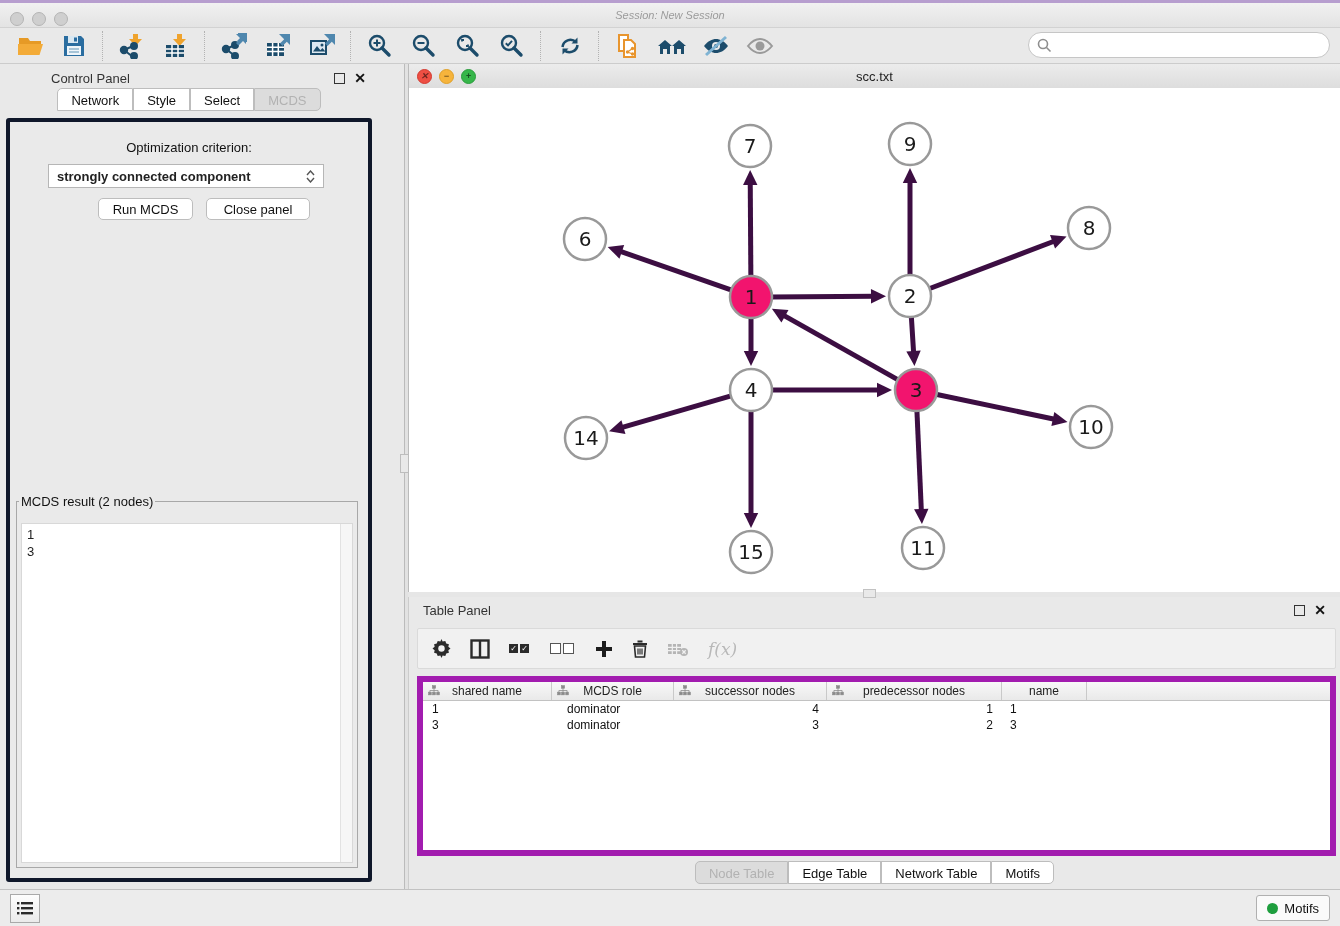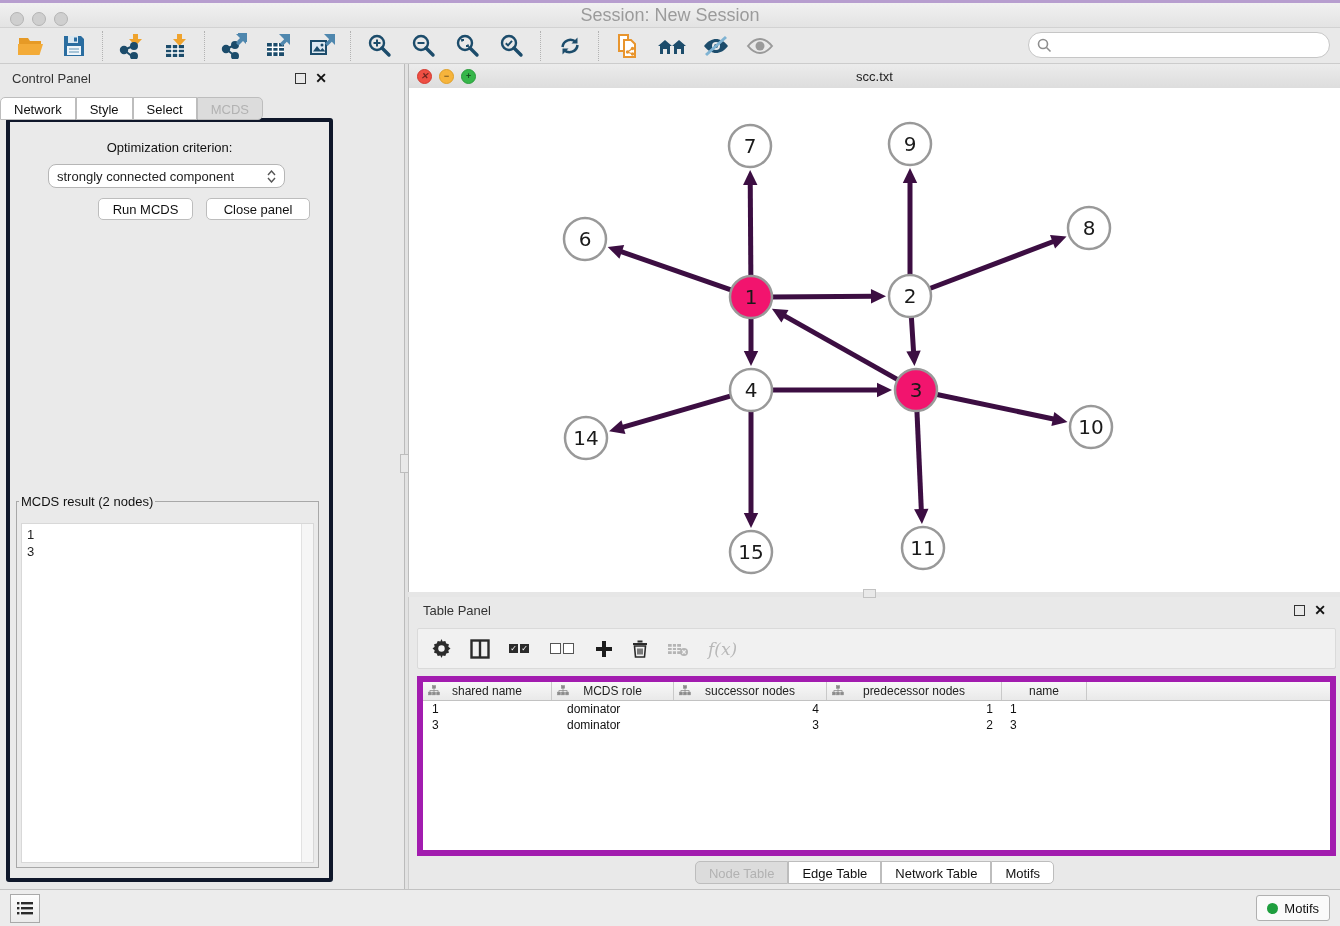--- a/index.html
+++ b/index.html
@@ -3,49 +3,49 @@
 <meta charset="utf-8">
 <style>
   html,body{margin:0;padding:0;}
   .app{position:relative;width:1340px;height:926px;background:#e9e9e9;
        font-family:"Liberation Sans",sans-serif;overflow:hidden;color:#222;}
   
   .top-strip{position:absolute;top:0;left:0;right:0;height:3px;background:#b79ecf;}
   .titlebar{position:absolute;top:3px;left:0;right:0;height:24px;
             background:linear-gradient(#f1f1f1,#e3e3e3);border-bottom:1px solid #d2d2d2;
             display:flex;align-items:center;justify-content:center;}
-  .titlebar .title-text{font-size:18px;color:#9b9b9b;}
+  .titlebar .title-text{font-size:11px;color:#9b9b9b;font-style:italic;}
   .traffic{position:absolute;left:10px;top:9px;display:flex;gap:8px;}
   .traffic i{width:12px;height:12px;border-radius:50%;background:#cfcfcf;border:1px solid #b4b4b4;}
   
   .toolbar{position:absolute;top:28px;left:0;right:0;height:35px;display:flex;
            align-items:center;padding-left:8px;border-bottom:1px solid #cccccc;background:#e9e9e9;}
   .tb-btn{width:44px;height:32px;display:flex;align-items:center;justify-content:center;flex:0 0 auto;}
   .tb-sep{width:1px;height:30px;border-left:1px dotted #b3b3b3;margin:0 6px;flex:0 0 auto;}
   .search-field{position:absolute;right:10px;top:4px;width:292px;height:24px;background:#fff;
                 border:1px solid #c6c6c6;border-radius:13px;display:flex;align-items:center;padding-left:8px;}
   .search-field input{border:none;outline:none;background:transparent;font-size:13px;width:250px;
                       font-family:"Liberation Sans",sans-serif;}
   
-  .control-panel{position:absolute;top:64px;left:0;width:339px;bottom:36px;}
+  .control-panel{position:absolute;top:64px;left:0;width:339px;bottom:36px;padding-left:39px;}
   .cp-header{height:28px;display:flex;align-items:center;padding:0 12px;font-size:13px;color:#333;}
   .panel-btns{margin-left:auto;display:flex;gap:9px;align-items:center;}
   .float-box{width:9px;height:9px;border:1.5px solid #333;display:inline-block;}
   .close-x{font-size:14px;font-weight:bold;color:#111;line-height:1;}
-  .cp-tabs{position:absolute;top:33px;left:0;right:0;display:flex;z-index:2;}
+  .cp-tabs{position:absolute;top:24px;left:0;right:0;display:flex;justify-content:center;z-index:2;}
   .tab{height:20px;padding:1px 13px 0;background:#fff;border:1px solid #bdbdbd;font-size:13px;
        display:flex;align-items:center;color:#111;}
   .tab:first-child{border-radius:5px 0 0 0;}
   .tab.selected{background:#dcdcdc;color:#b2b2b2;border-radius:0 5px 5px 0;}
   .cp-body{position:absolute;top:54px;left:6px;right:6px;bottom:8px;background:#eaeaea;
            border:4px solid #0f172a;border-radius:3px;}
   .opt-label{position:absolute;top:18px;left:0;right:0;text-align:center;font-size:13px;color:#111;}
   .criterion{position:absolute;top:42px;left:38px;right:44px;height:22px;background:#fff;
-             border:1px solid #b6b6b6;border-radius:8px;display:flex;align-items:center;
-             padding:0 8px;font-size:13px;}
+             border:1px solid #b6b6b6;border-radius:0;display:flex;align-items:center;
+             padding:0 8px;font-size:13px;font-weight:bold;}
   .criterion .stepper{margin-left:auto;display:flex;flex-direction:column;gap:1px;}
   .push-btn{position:absolute;height:22px;background:#fff;border:1px solid #bdbdbd;border-radius:5px;
             font-size:13px;display:flex;align-items:center;justify-content:center;color:#111;}
   .mcds-result{position:absolute;top:372px;left:6px;right:10px;bottom:10px;border:1px solid #a8a8a8;
                margin:0;padding:2px;background:#eaeaea;}
   .mcds-result legend{font-size:13px;padding:0 2px;color:#111;}
   .result-box{position:absolute;top:14px;left:4px;right:4px;bottom:4px;background:#fff;
               border:1px solid #d8d8d8;font-size:13px;line-height:17px;padding:2px 0 0 5px;}
   .result-scroll{position:absolute;top:0;right:0;width:11px;bottom:0;background:#f6f6f6;border-left:1px solid #e2e2e2;}
   

